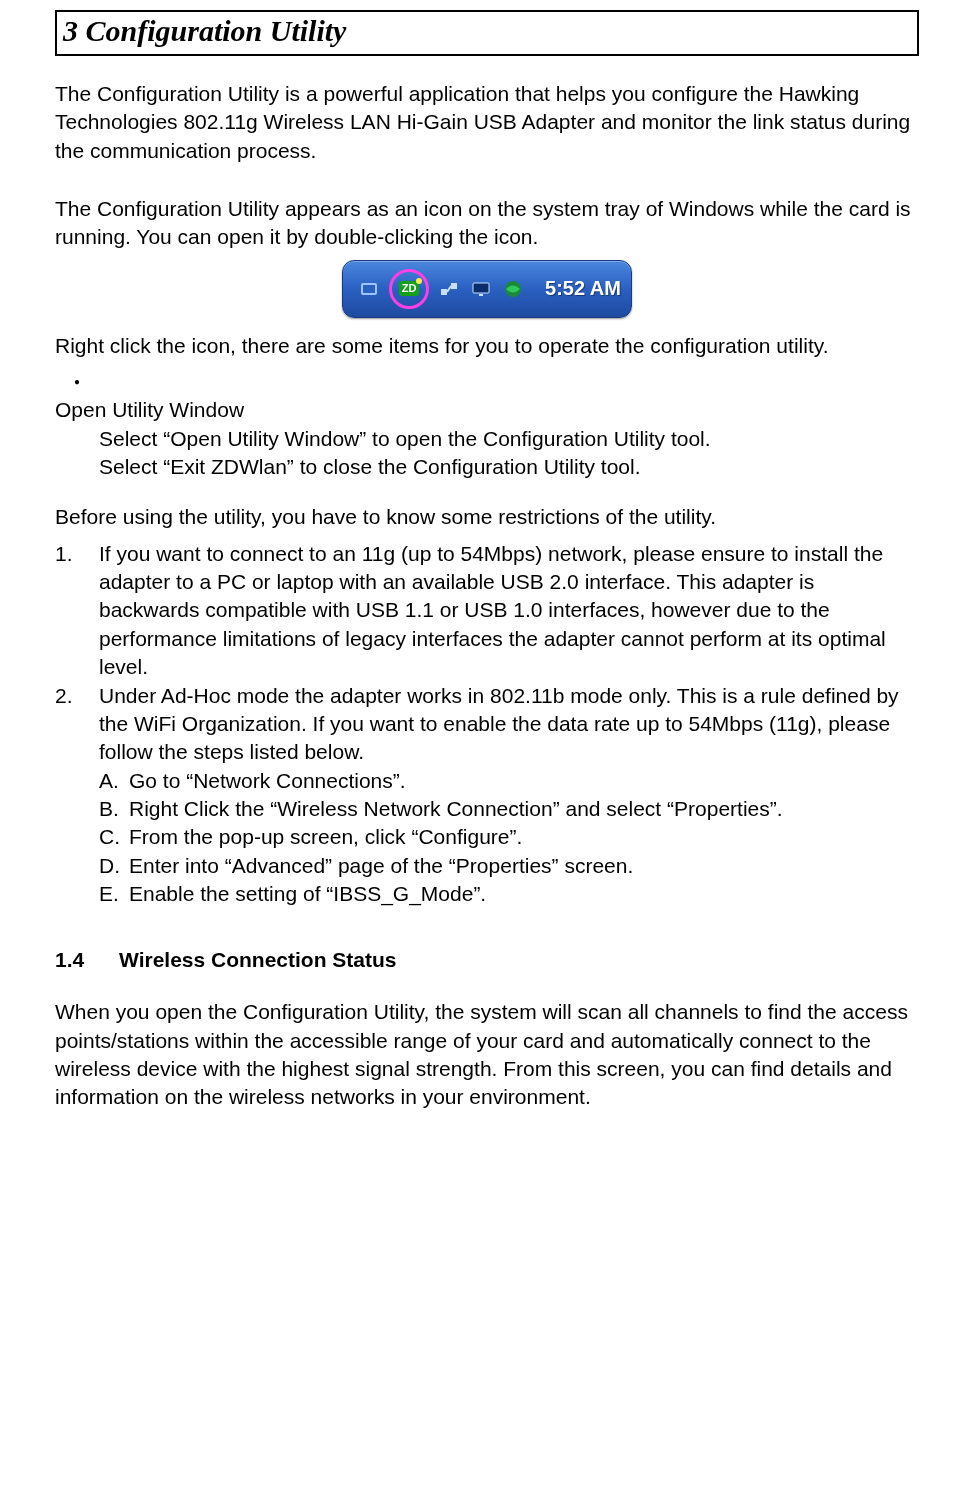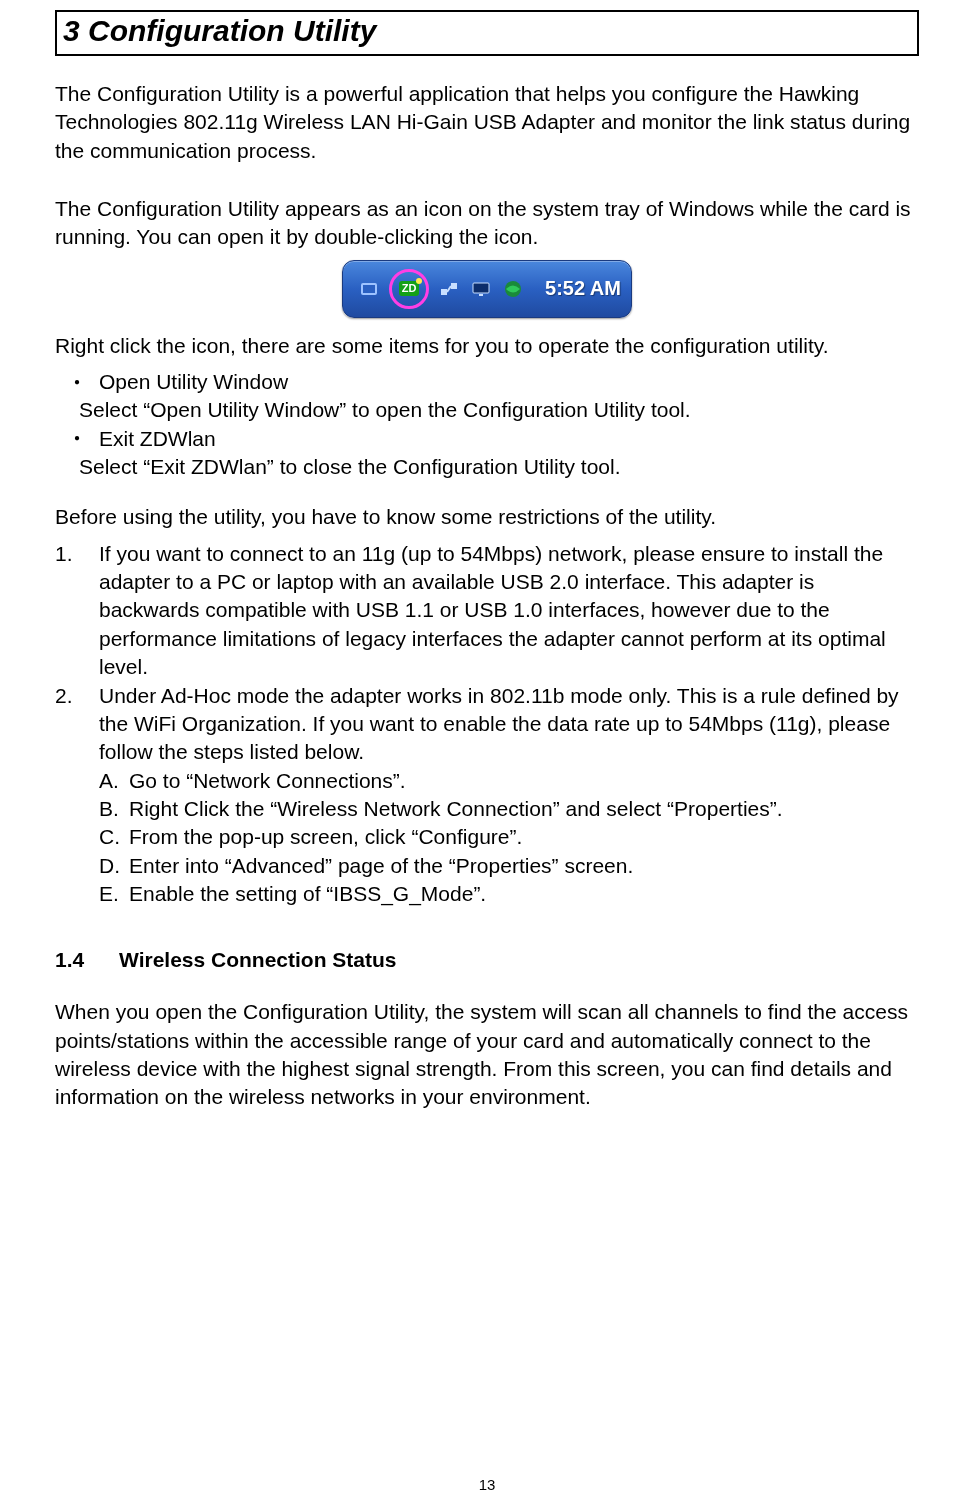--- a/index.html
+++ b/index.html
@@ -19,20 +19,21 @@
   .chapter-box {
     border: 2px solid #000;
     padding: 0 6px 4px 6px;
     margin-bottom: 24px;
   }
   .chapter-title {
     font-size: 30px;
     font-style: italic;
     font-weight: bold;
     margin: 2px 0;
+    font-family: Liberation Serif, serif;
   }
   .para {
     font-size: 21px;
     line-height: 1.35;
     margin: 0 0 8px 0;
   }
   .gap {
     height: 22px;
   }
   .tray-wrap {
@@ -99,35 +100,36 @@
     margin-left: 16px;
     text-shadow: 1px 1px 1px rgba(0,0,0,0.4);
   }
   .bullet-list {
     font-size: 21px;
     line-height: 1.35;
   }
   .bullet-row {
     display: flex;
     margin: 0;
+    flex-direction: column;
   }
   .bullet-row .dot {
     width: 44px;
     text-align: center;
     flex-shrink: 0;
   }
   .bullet-row .dot::before {
     content: "\25CF";
     font-size: 10px;
     vertical-align: middle;
     position: relative;
     top: -2px;
   }
   .bullet-sub {
-    margin-left: 24px;
+    margin-left: 44px;
     font-size: 21px;
     line-height: 1.35;
   }
   .num-row {
     display: flex;
     font-size: 21px;
     line-height: 1.35;
   }
   .num-row .num {
     width: 44px;
@@ -215,24 +217,20 @@
   </div>
 
   <p class="para">Right click the icon, there are some items for you to operate the configuration utility.</p>
 
   <div class="bullet-list">
     <div class="bullet-row">
       <span class="dot"></span>
       <span>Open Utility Window</span>
     </div>
     <div class="bullet-sub">Select “Open Utility Window” to open the Configuration Utility tool.</div>
-    <div class="bullet-row">
-      <span class="dot"></span>
-      <span>Exit ZDWlan</span>
-    </div>
     <div class="bullet-sub">Select “Exit ZDWlan” to close the Configuration Utility tool.</div>
   </div>
 
   <div class="gap"></div>
 
   <p class="para">Before using the utility, you have to know some restrictions of the utility.</p>
 
   <div>
     <div class="num-row">
       <span class="num">1.</span>
@@ -263,14 +261,13 @@
       <span>Enable the setting of “IBSS_G_Mode”.</span>
     </div>
   </div>
 
   <div class="section-heading">
     <span class="secnum">1.4</span><span>Wireless Connection Status</span>
   </div>
 
   <p class="para">When you open the Configuration Utility, the system will scan all channels to find the access points/stations within the accessible range of your card and automatically connect to the wireless device with the highest signal strength. From this screen, you can find details and information on the wireless networks in your environment.</p>
 
-  <div class="pagenum">13</div>
 </div>
 
 </body></html>

